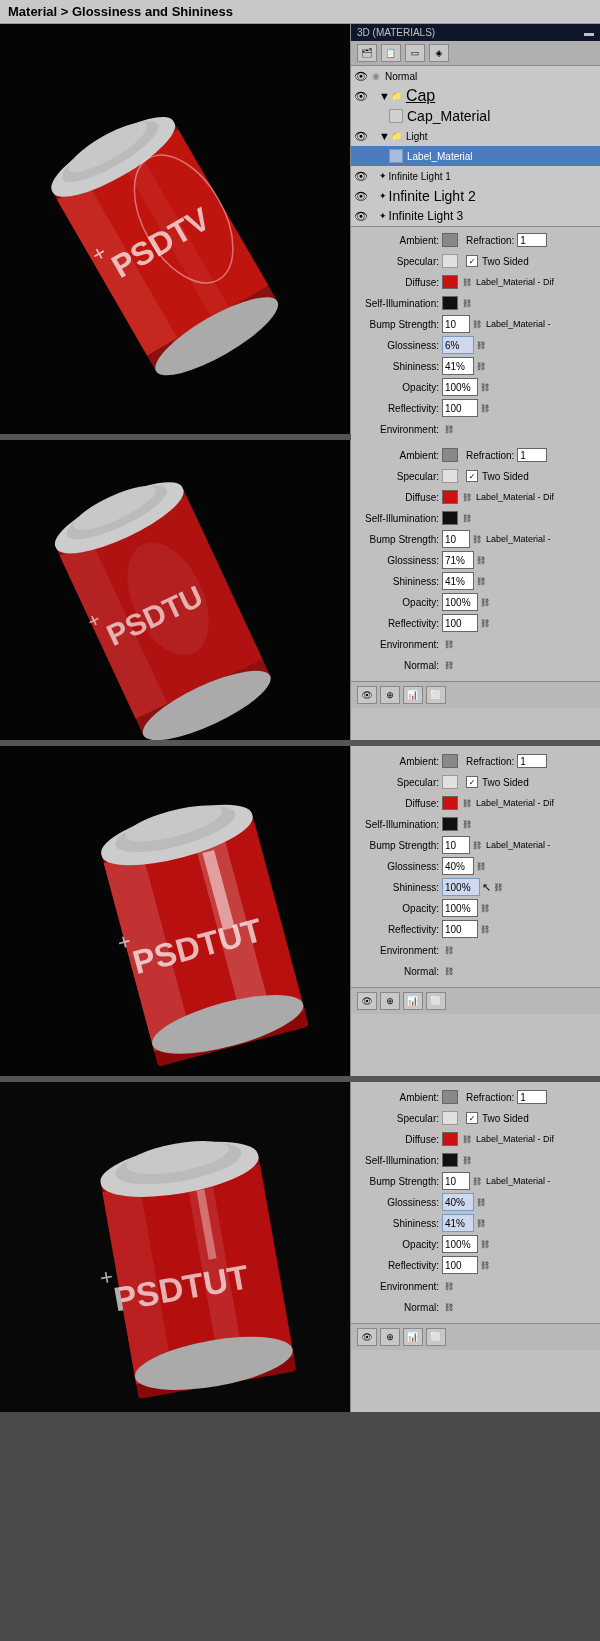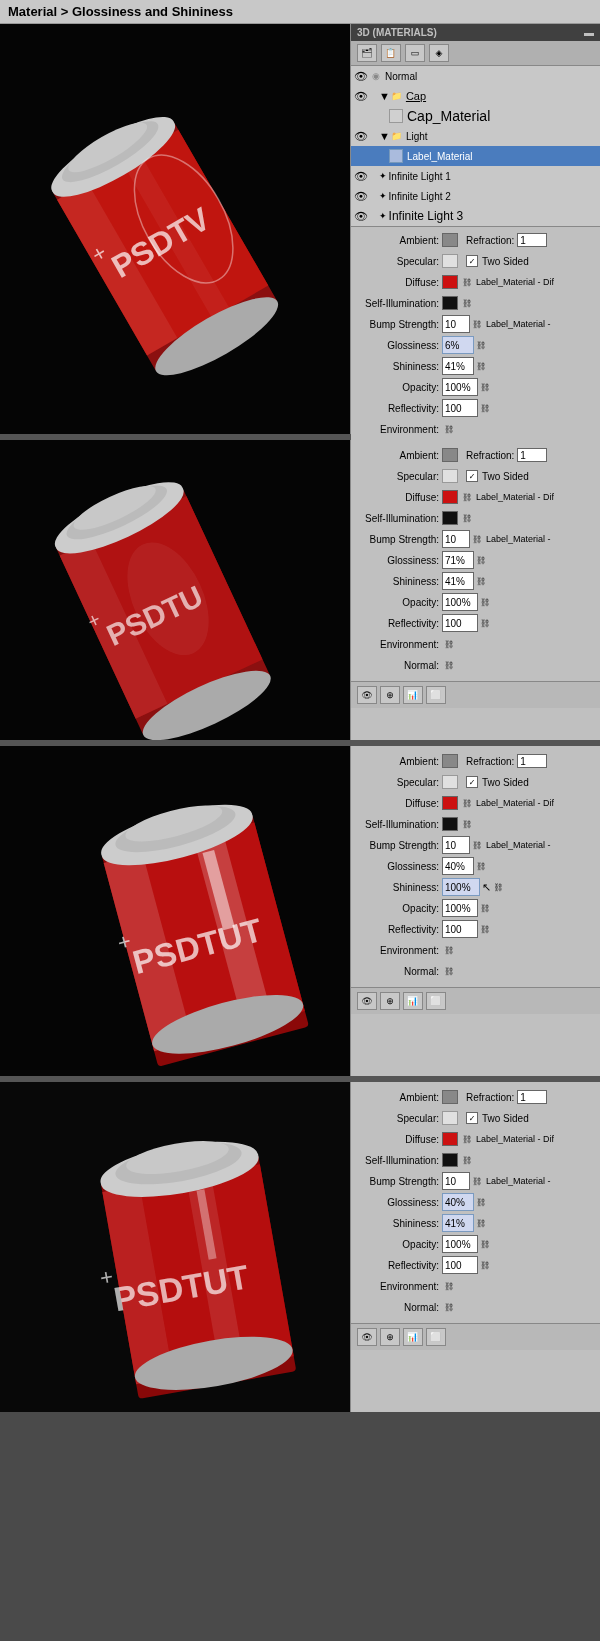--- a/index.html
+++ b/index.html
@@ -40,28 +40,27 @@
     
     .panel {
       width: 250px;
       background: #c0c0c0;
       border-left: 1px solid #888;
       flex-shrink: 0;
     }
 
     
     .panel-titlebar {
-      background: #404040;
+      background: #0f172a;
       color: #c0c0c0;
       padding: 3px 6px;
       font-size: 10px;
       display: flex;
       justify-content: space-between;
       align-items: center;
-      font-weight: bold;
     }
 
     .panel-toolbar {
       background: #b0b0b0;
       padding: 3px 6px;
       display: flex;
       gap: 4px;
       border-bottom: 1px solid #888;
     }
 
@@ -305,21 +304,21 @@
       <div class="layer-row">
         <span class="eye-icon">👁</span>
         <span class="layer-icon folder-icon">◉</span>
         <span style="font-size:10px;">Normal</span>
       </div>
 
       <div class="layer-row">
         <span class="eye-icon">👁</span>
         <span style="margin-left:10px;">▼</span>
         <span class="layer-icon folder-icon">📁</span>
-        <span style="font-size:11px;text-decoration:underline;">Cap</span>
+        <span style="font-size:16px;text-decoration:underline;">Cap</span>
       </div>
 
       <div class="layer-row">
         <span class="eye-icon"></span>
         <span style="margin-left:20px;"></span>
         <span class="layer-icon material-icon" style="background:#d0d0d0;border:1px solid #999;width:14px;height:14px;display:inline-block;"></span>
         <span style="font-size:14px;margin-left:2px;">Cap_Material</span>
       </div>
 
       <div class="layer-row">
@@ -338,21 +337,21 @@
 
       <div class="layer-row">
         <span class="eye-icon">👁</span>
         <span style="margin-left:10px; font-size:9px;">✦</span>
         <span style="font-size:10px;margin-left:2px;">Infinite Light 1</span>
       </div>
 
       <div class="layer-row">
         <span class="eye-icon">👁</span>
         <span style="margin-left:10px; font-size:9px;">✦</span>
-        <span style="font-size:10px;margin-left:2px;">Infinite Light 2</span>
+        <span style="font-size:14px;margin-left:2px;">Infinite Light 2</span>
       </div>
 
       <div class="layer-row">
         <span class="eye-icon">👁</span>
         <span style="margin-left:10px; font-size:9px;">✦</span>
         <span style="font-size:12px;margin-left:2px;">Infinite Light 3</span>
       </div>
     </div>
 
     <div class="props-panel">

